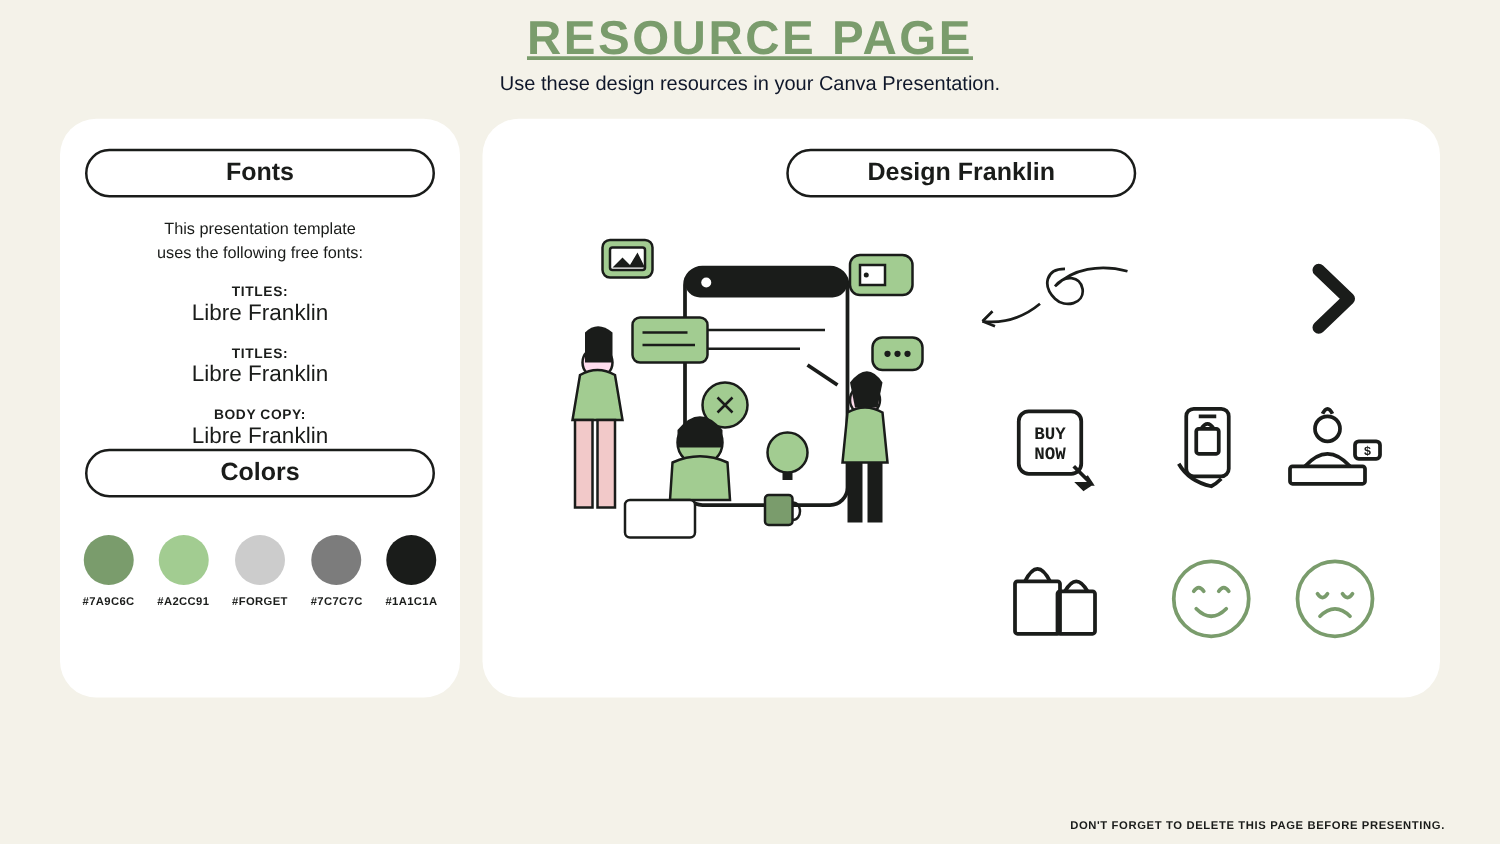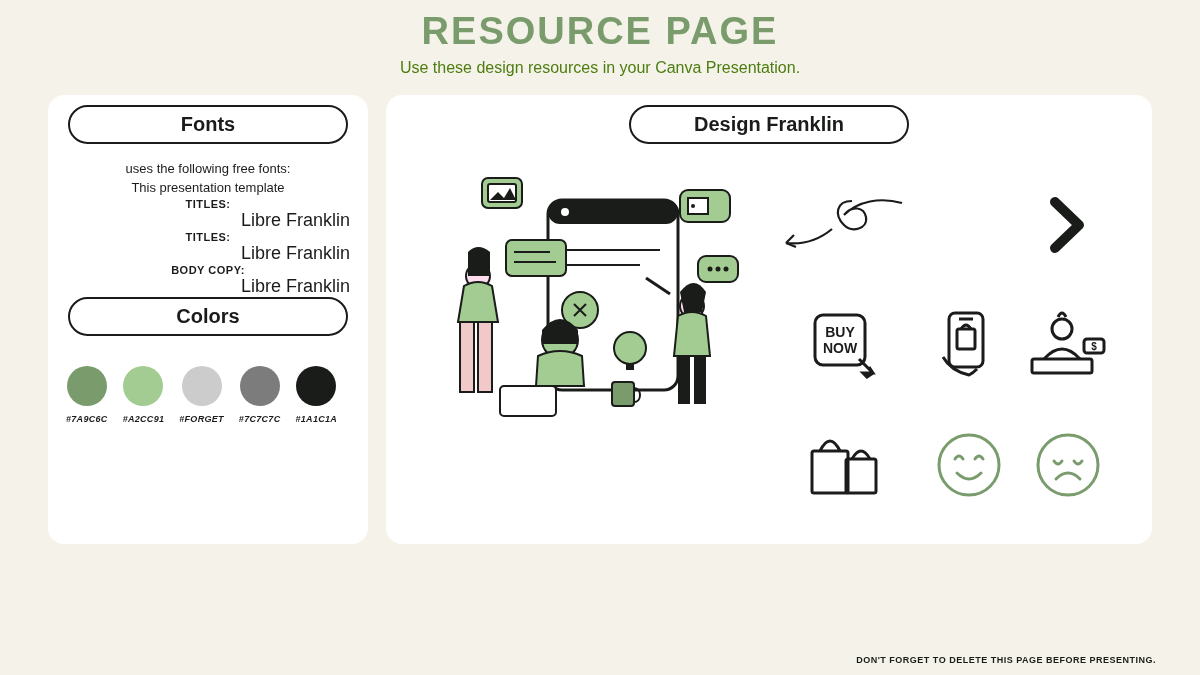--- a/index.html
+++ b/index.html
@@ -12,64 +12,66 @@
     overflow: hidden;
     position: relative;
   }
   .header { text-align: center; padding-top: 10px; }
   .title {
     font-size: 38px;
     font-weight: 900;
     letter-spacing: 2px;
     color: #7a9c6c;
     text-transform: uppercase;
+    text-decoration: underline;
   }
   .subtitle {
     font-size: 16px;
     margin-top: 6px;
-    color: #4d7c0f;
+    color: #0f172a;
   }
   .content {
     display: flex;
     gap: 18px;
     padding: 18px 48px 10px;
   }
   .panel {
     background: #ffffff;
-    border-radius: 16px;
-    padding: 10px 18px 24px;
+    border-radius: 29px;
+    padding: 24px 18px 24px;
   }
   .left { width: 320px; text-align: center; }
   .right { flex: 1; }
   .pill {
     border: 2px solid #1a1c1a;
     border-radius: 999px;
     font-size: 20px;
     font-weight: 800;
     padding: 6px 20px;
     display: inline-block;
     width: 280px;
     text-align: center;
     margin-bottom: 16px;
   }
   .right .pill { width: 280px; margin: 0 auto 16px; display: block; }
   .fonts-intro { font-size: 13px; line-height: 1.45; }
-  .font-block { }
+  .font-block { margin-top: 16px; }
   .font-label { font-size: 11px; font-weight: 800; letter-spacing: 0.5px; }
-  .font-name { font-size: 18px; text-align: right; }
+  .font-name { font-size: 18px; }
   .fonts-note { font-size: 14px; margin-top: 20px; margin-bottom: 16px; }
-  .swatches { display: flex; justify-content: flex-start; gap: 15px; margin-top: 14px; font-style: italic; }
+  .swatches { display: flex; justify-content: space-between; gap: 15px; margin-top: 14px; }
   .swatch { text-align: center; }
   .dot { width: 40px; height: 40px; border-radius: 50%; margin: 0 auto 8px; }
   .swatch-label { font-size: 9px; font-weight: 800; letter-spacing: 0.3px; }
   .elements-area {
     display: flex;
     gap: 20px;
     align-items: flex-start;
     padding: 0 26px;
+    font-family: Liberation Mono, monospace;
   }
   .illus { width: 330px; height: 280px; border-radius: 8px; position: relative; }
   .grid {
     flex: 1;
     display: grid;
     grid-template-columns: repeat(3, 1fr);
     grid-auto-rows: 110px;
     gap: 10px 20px;
     padding-top: 10px;
   }
@@ -91,22 +93,22 @@
 
 <div class="header">
   <h1 class="title">RESOURCE PAGE</h1>
   <p class="subtitle">Use these design resources in your Canva Presentation.</p>
 </div>
 
 <div class="content">
   <div class="panel left">
     <div class="pill">Fonts</div>
     <div class="fonts-intro">
+      <div>This presentation template</div>
       <div>uses the following free fonts:</div>
-      <div>This presentation template</div>
     </div>
     <div class="font-block">
       <div class="font-label">TITLES:</div>
       <div class="font-name">Libre Franklin</div>
     </div>
     <div class="font-block">
       <div class="font-label">TITLES:</div>
       <div class="font-name">Libre Franklin</div>
     </div>
     <div class="font-block">

